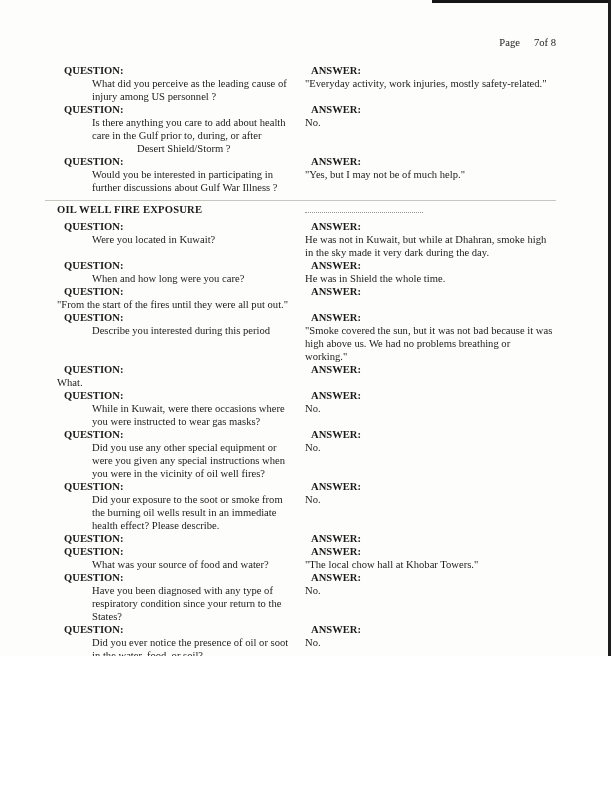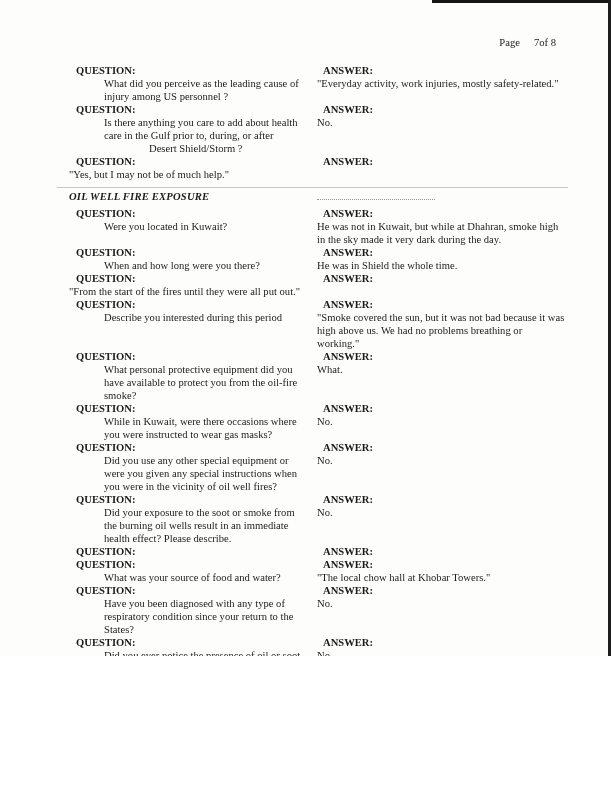--- a/index.html
+++ b/index.html
@@ -29,42 +29,41 @@
     border-radius: 50%; background: #6a6a66;
   }
   
   .page-num {
     position: absolute; top: 36px; right: 55px;
     font-size: 10.6px;
   }
   .page-num .lbl { margin-right: 14px; }
   
   .content {
-    position: absolute; left: 69px; top: 64px; width: 499px;
+    position: absolute; left: 57px; top: 64px; width: 499px;
   }
   .qa {
     display: grid;
     grid-template-columns: 248px 251px;
   }
   .q-label { font-weight: bold; padding-left: 7px; }
   .a-label { font-weight: bold; padding-left: 6px; }
   .q-text  { padding-right: 7px; margin-left: 35px; }
   .q-indent { padding-left: 45px; }
   .a-text { padding-right: 2px; }
   
   .section {
     position: relative;
     border-top: 1px solid #c7c7c2;
     margin: 6px 0 3px -12px;
     padding: 2px 0 1px 12px;
   }
   .section-title {
     font-weight: bold;
     letter-spacing: 0.2px;
-    font-style: italic;
   }
   .section-dotline {
     position: absolute;
     left: 260px; top: 11px; width: 118px; height: 0;
     border-top: 1px dotted #96968f;
   }
 </style>
 </head>
 <body>
 
@@ -90,59 +89,59 @@
     <div class="qa">
       <div class="q-label">QUESTION:</div>
       <div class="a-label">ANSWER:</div>
       <div class="q-text"><span>Is there anything you care to add about health care in the Gulf prior to, during, or after</span><div class="q-indent">Desert Shield/Storm ?</div></div>
       <div class="a-text">No.</div>
     </div>
 
     <div class="qa">
       <div class="q-label">QUESTION:</div>
       <div class="a-label">ANSWER:</div>
+      <div class="q-text"><span>Would you be interested in participating in further discussions about Gulf War Illness ?</span><div class="q-indent"></div></div>
       <div class="a-text">"Yes, but I may not be of much help."</div>
     </div>
 
     <div class="section">
       <div class="section-title">OIL WELL FIRE EXPOSURE</div>
       <div class="section-dotline"></div>
     </div>
 
     <div class="qa">
       <div class="q-label">QUESTION:</div>
       <div class="a-label">ANSWER:</div>
       <div class="q-text"><span>Were you located in Kuwait?</span><div class="q-indent"></div></div>
       <div class="a-text">He was not in Kuwait, but while at Dhahran, smoke high in the sky made it very dark during the day.</div>
     </div>
 
     <div class="qa">
       <div class="q-label">QUESTION:</div>
       <div class="a-label">ANSWER:</div>
-      <div class="q-text"><span>When and how long were you there?</span><div class="q-indent"></div></div>
+      <div class="q-text"><span>When and how long were you care?</span><div class="q-indent"></div></div>
       <div class="a-text">He was in Shield the whole time.</div>
     </div>
 
     <div class="qa">
       <div class="q-label">QUESTION:</div>
       <div class="a-label">ANSWER:</div>
       <div class="a-text">"From the start of the fires until they were all put out."</div>
     </div>
 
     <div class="qa">
       <div class="q-label">QUESTION:</div>
       <div class="a-label">ANSWER:</div>
       <div class="q-text"><span>Describe you interested during this period</span><div class="q-indent"></div></div>
       <div class="a-text">"Smoke covered the sun, but it was not bad because it was high above us.  We had no problems breathing or working."</div>
     </div>
 
     <div class="qa">
       <div class="q-label">QUESTION:</div>
       <div class="a-label">ANSWER:</div>
-      <div class="q-text"><span>What personal protective equipment did you have available to protect you from the oil-fire smoke?</span><div class="q-indent"></div></div>
       <div class="a-text">What.</div>
     </div>
 
     <div class="qa">
       <div class="q-label">QUESTION:</div>
       <div class="a-label">ANSWER:</div>
       <div class="q-text"><span>While in Kuwait, were there occasions where you were instructed to wear gas masks?</span><div class="q-indent"></div></div>
       <div class="a-text">No.</div>
     </div>
 

